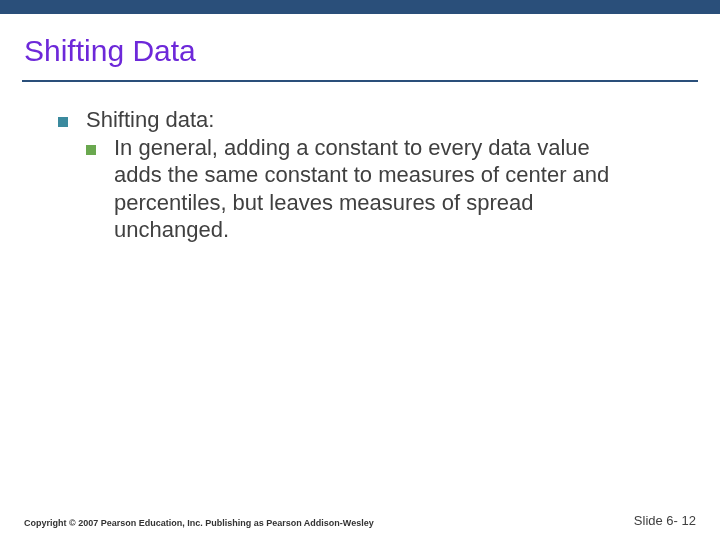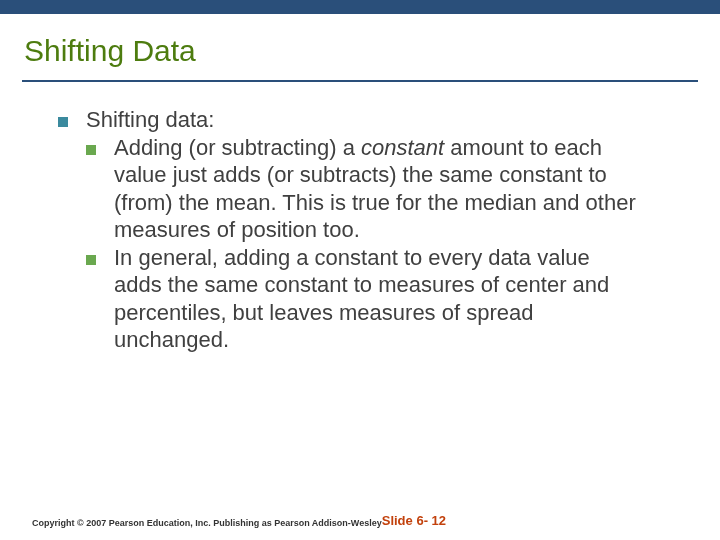--- a/index.html
+++ b/index.html
@@ -12,21 +12,21 @@
   .top-bar {
     width: 100%;
     height: 14px;
     background: #2a4f7a;
   }
   .title-wrap {
     padding: 20px 24px 8px 24px;
   }
   .title {
     font-size: 30px;
-    color: #4d7c0f;
+    color: #6d28d9;
     font-weight: 400;
   }
   .rule {
     height: 2px;
     background: #2a4f7a;
     margin: 4px 22px 0 22px;
   }
   .content {
     padding: 24px 38px 0 58px;
     font-size: 22px;
@@ -52,54 +52,51 @@
     height: 10px;
   }
   .sq-teal { background: #3b8a9e; }
   .sq-green { background: #6aa84f; }
   .italic { font-style: italic; }
   .footer {
     position: absolute;
     bottom: 12px;
     left: 0;
     width: 100%;
-    padding: 0 32px;
+    padding: 0 24px;
     display: flex;
+    justify-content: space-between;
     align-items: flex-end;
   }
   .copyright {
     font-size: 9px;
     color: #333;
     font-weight: 700;
   }
   .slidenum {
     font-size: 13px;
-    color: #c2410c;
-    font-weight: 700;
+    color: #404040;
+    font-weight: 400;
   }
 </style>
 </head>
 <body>
 
 <div class="top-bar"></div>
 
 <div class="title-wrap">
   <h1 class="title">Shifting Data</h1>
 </div>
 <div class="rule"></div>
 
 <div class="content">
   <div class="lvl1">
     <span class="sq-teal"></span>
     <span>Shifting data:</span>
 
-    <div class="lvl2">
-      <span class="sq-green"></span>
-      <span>Adding (or subtracting) a </span><span class="italic">constant</span><span> amount to each value just adds (or subtracts) the same constant to (from) the mean. This is true for the median and other measures of position too.</span>
-    </div>
 
     <div class="lvl2">
       <span class="sq-green"></span>
       <span>In general, adding a constant to every data value adds the same constant to measures of center and percentiles, but leaves measures of spread unchanged.</span><span class="italic"></span><span></span>
     </div>
 
 
   </div>
 </div>
 

